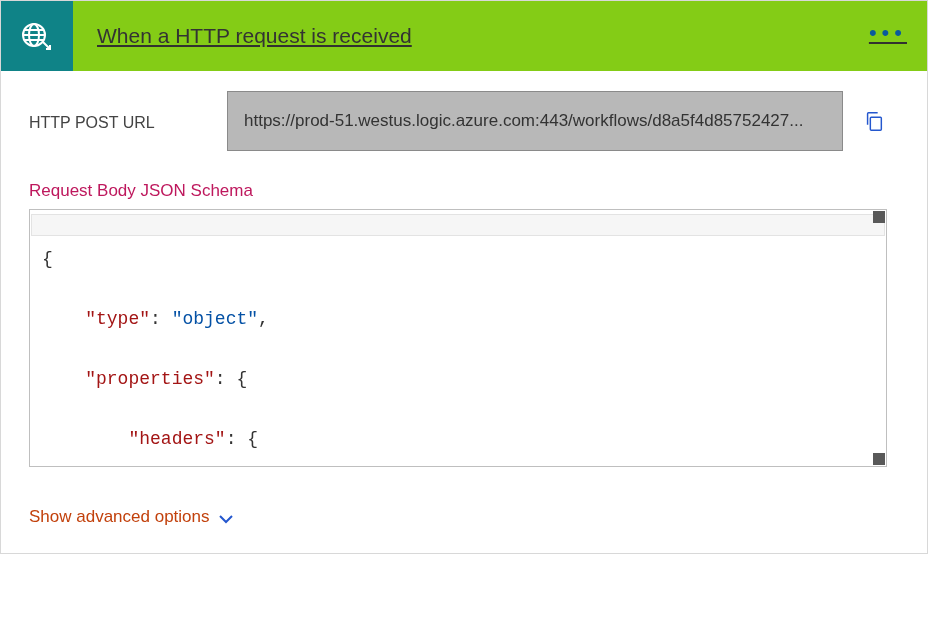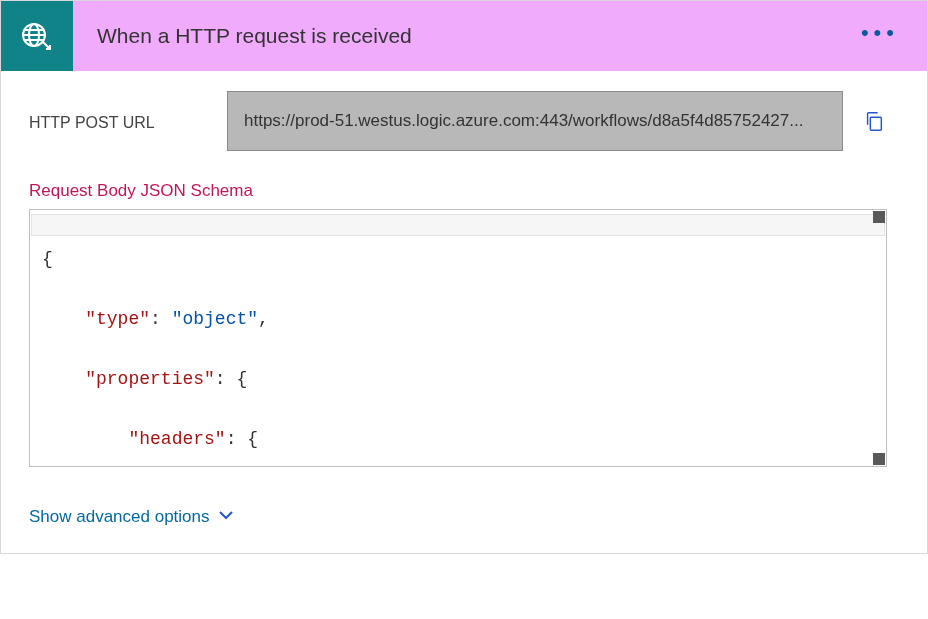--- a/index.html
+++ b/index.html
@@ -11,23 +11,24 @@
     color: #323130;
   }
   .card {
     width: 928px;
     border: 1px solid #d8d8d8;
     background: #fff;
   }
   .header {
     display: flex;
     align-items: center;
-    background: #f0abfc;
+    background: #84cc16;
     height: 70px;
-    padding-right: 28px;
+    padding-right: 20px;
+    text-decoration: underline;
   }
   .header-icon {
     width: 72px;
     height: 70px;
     background: #0f8387;
     display: flex;
     align-items: center;
     justify-content: center;
     flex-shrink: 0;
   }
@@ -144,23 +145,23 @@
   }
   .link-line a, .adv a {
     color: #2457ce;
     text-decoration: none;
     cursor: pointer;
   }
   .adv {
     margin-top: 40px;
     font-size: 17px;
     display: flex;
-    align-items: flex-start;
+    align-items: flex-end;
     gap: 8px;
-    color: #0369a1;
+    color: #c2410c;
     cursor: pointer;
   }
   .adv svg { width: 16px; height: 16px; stroke: #2457ce; fill: none; stroke-width: 2; }
 </style>
 </head>
 <body>
 
 <div class="card">
 
   <div class="header">

